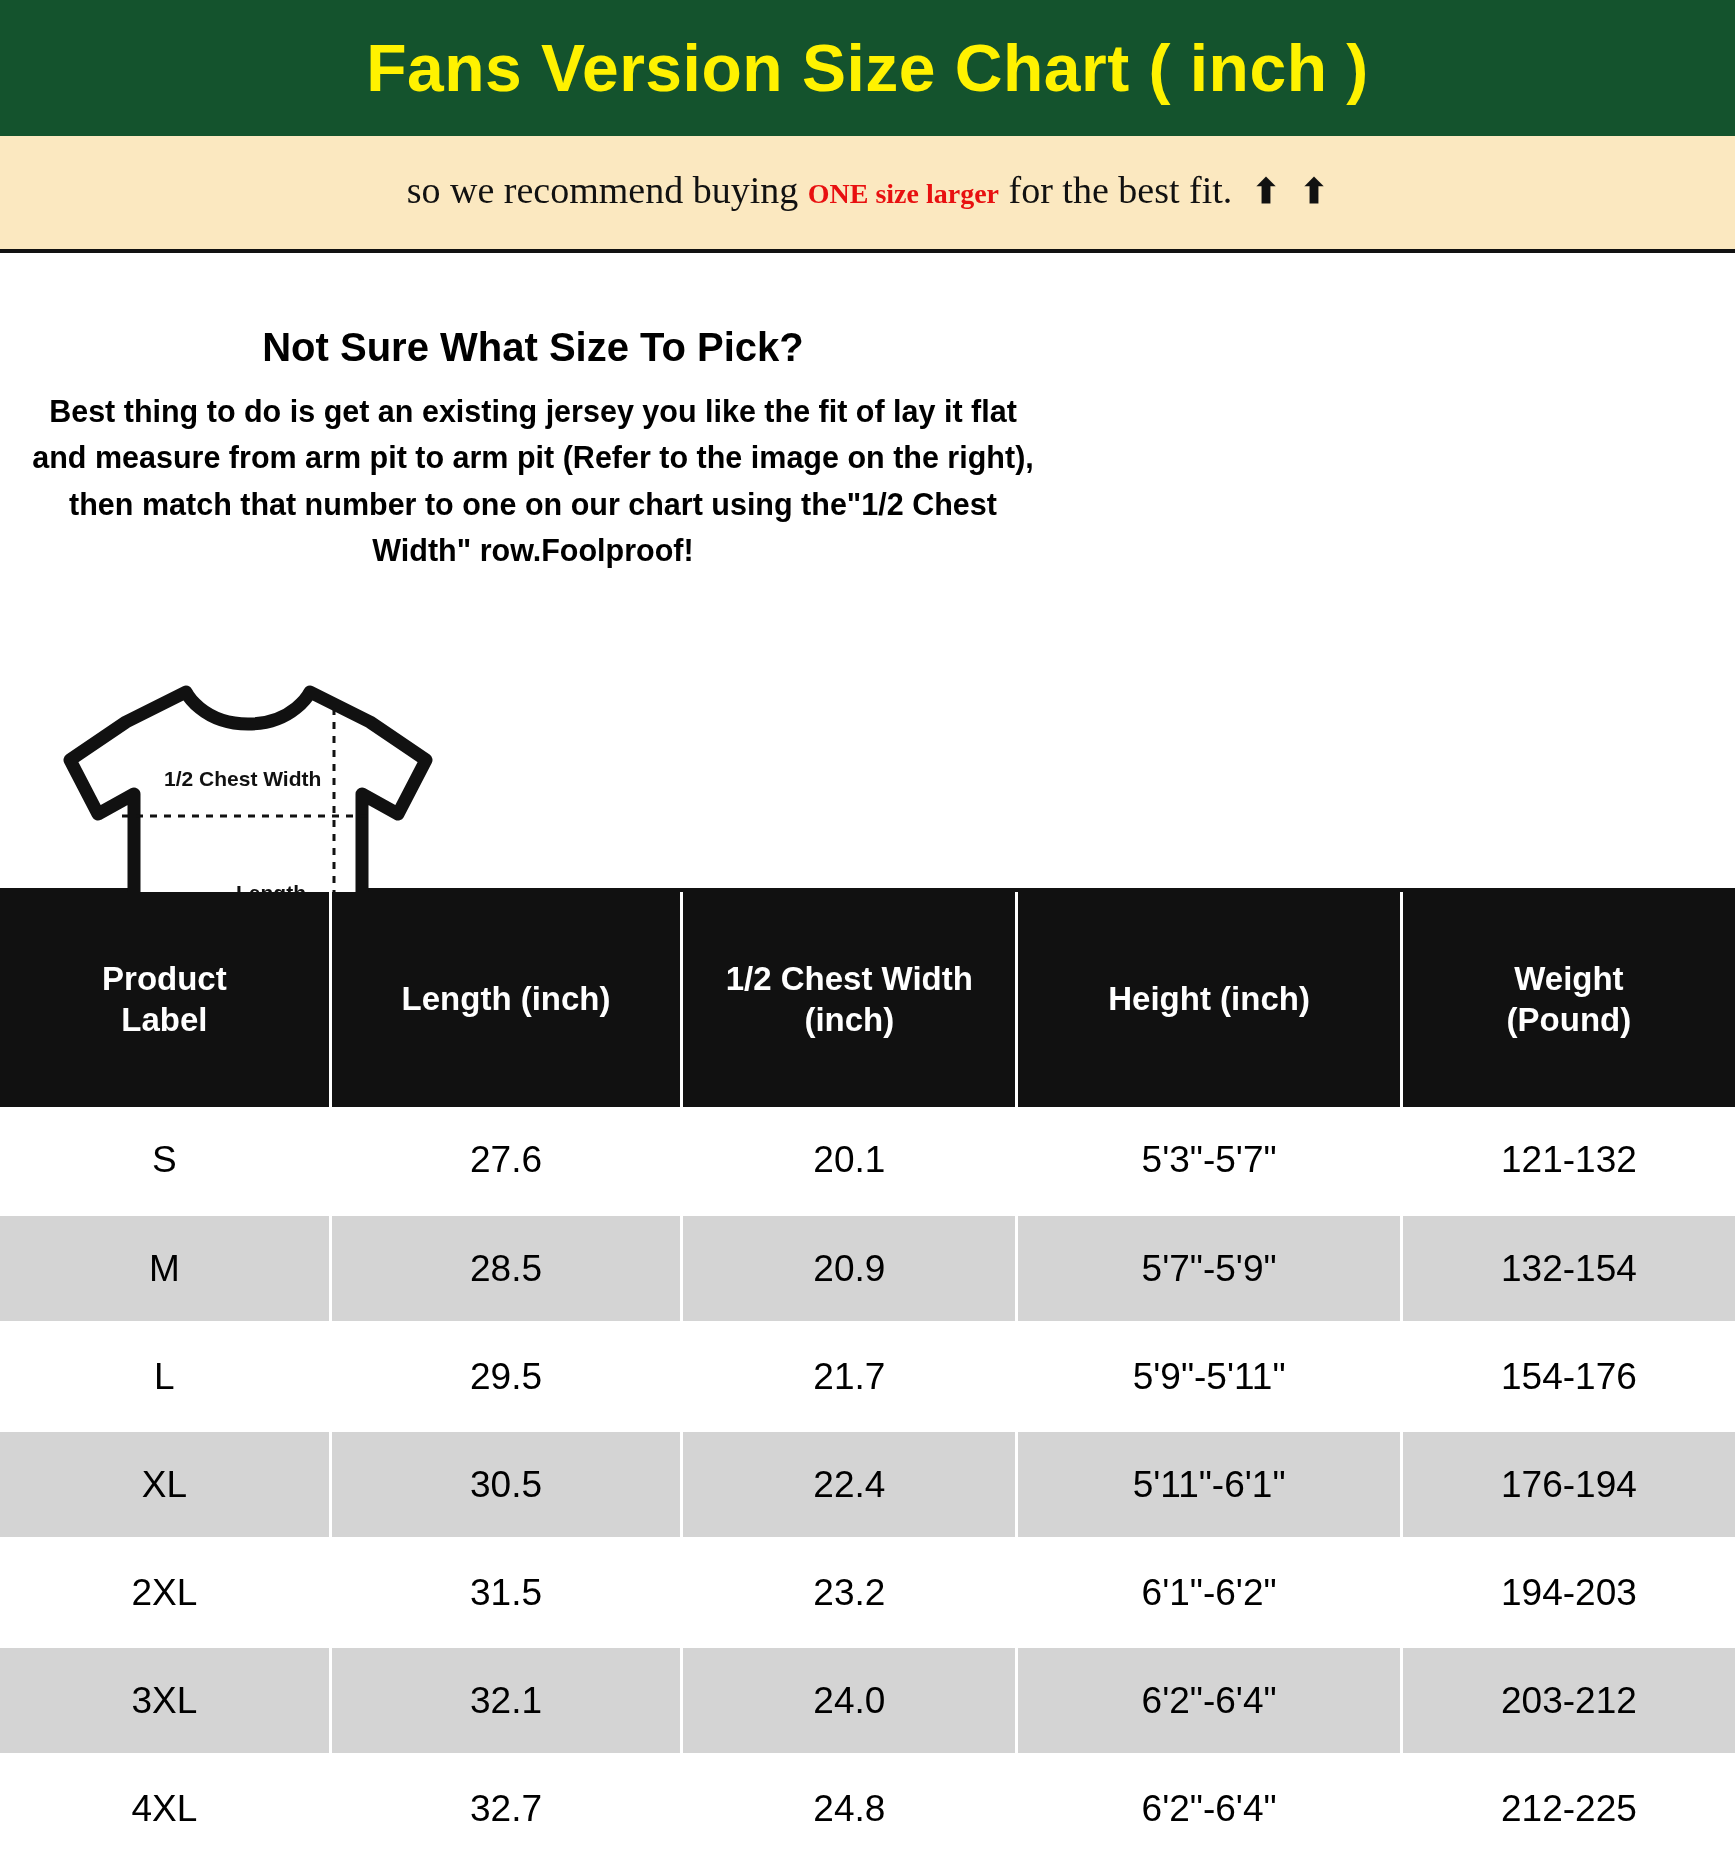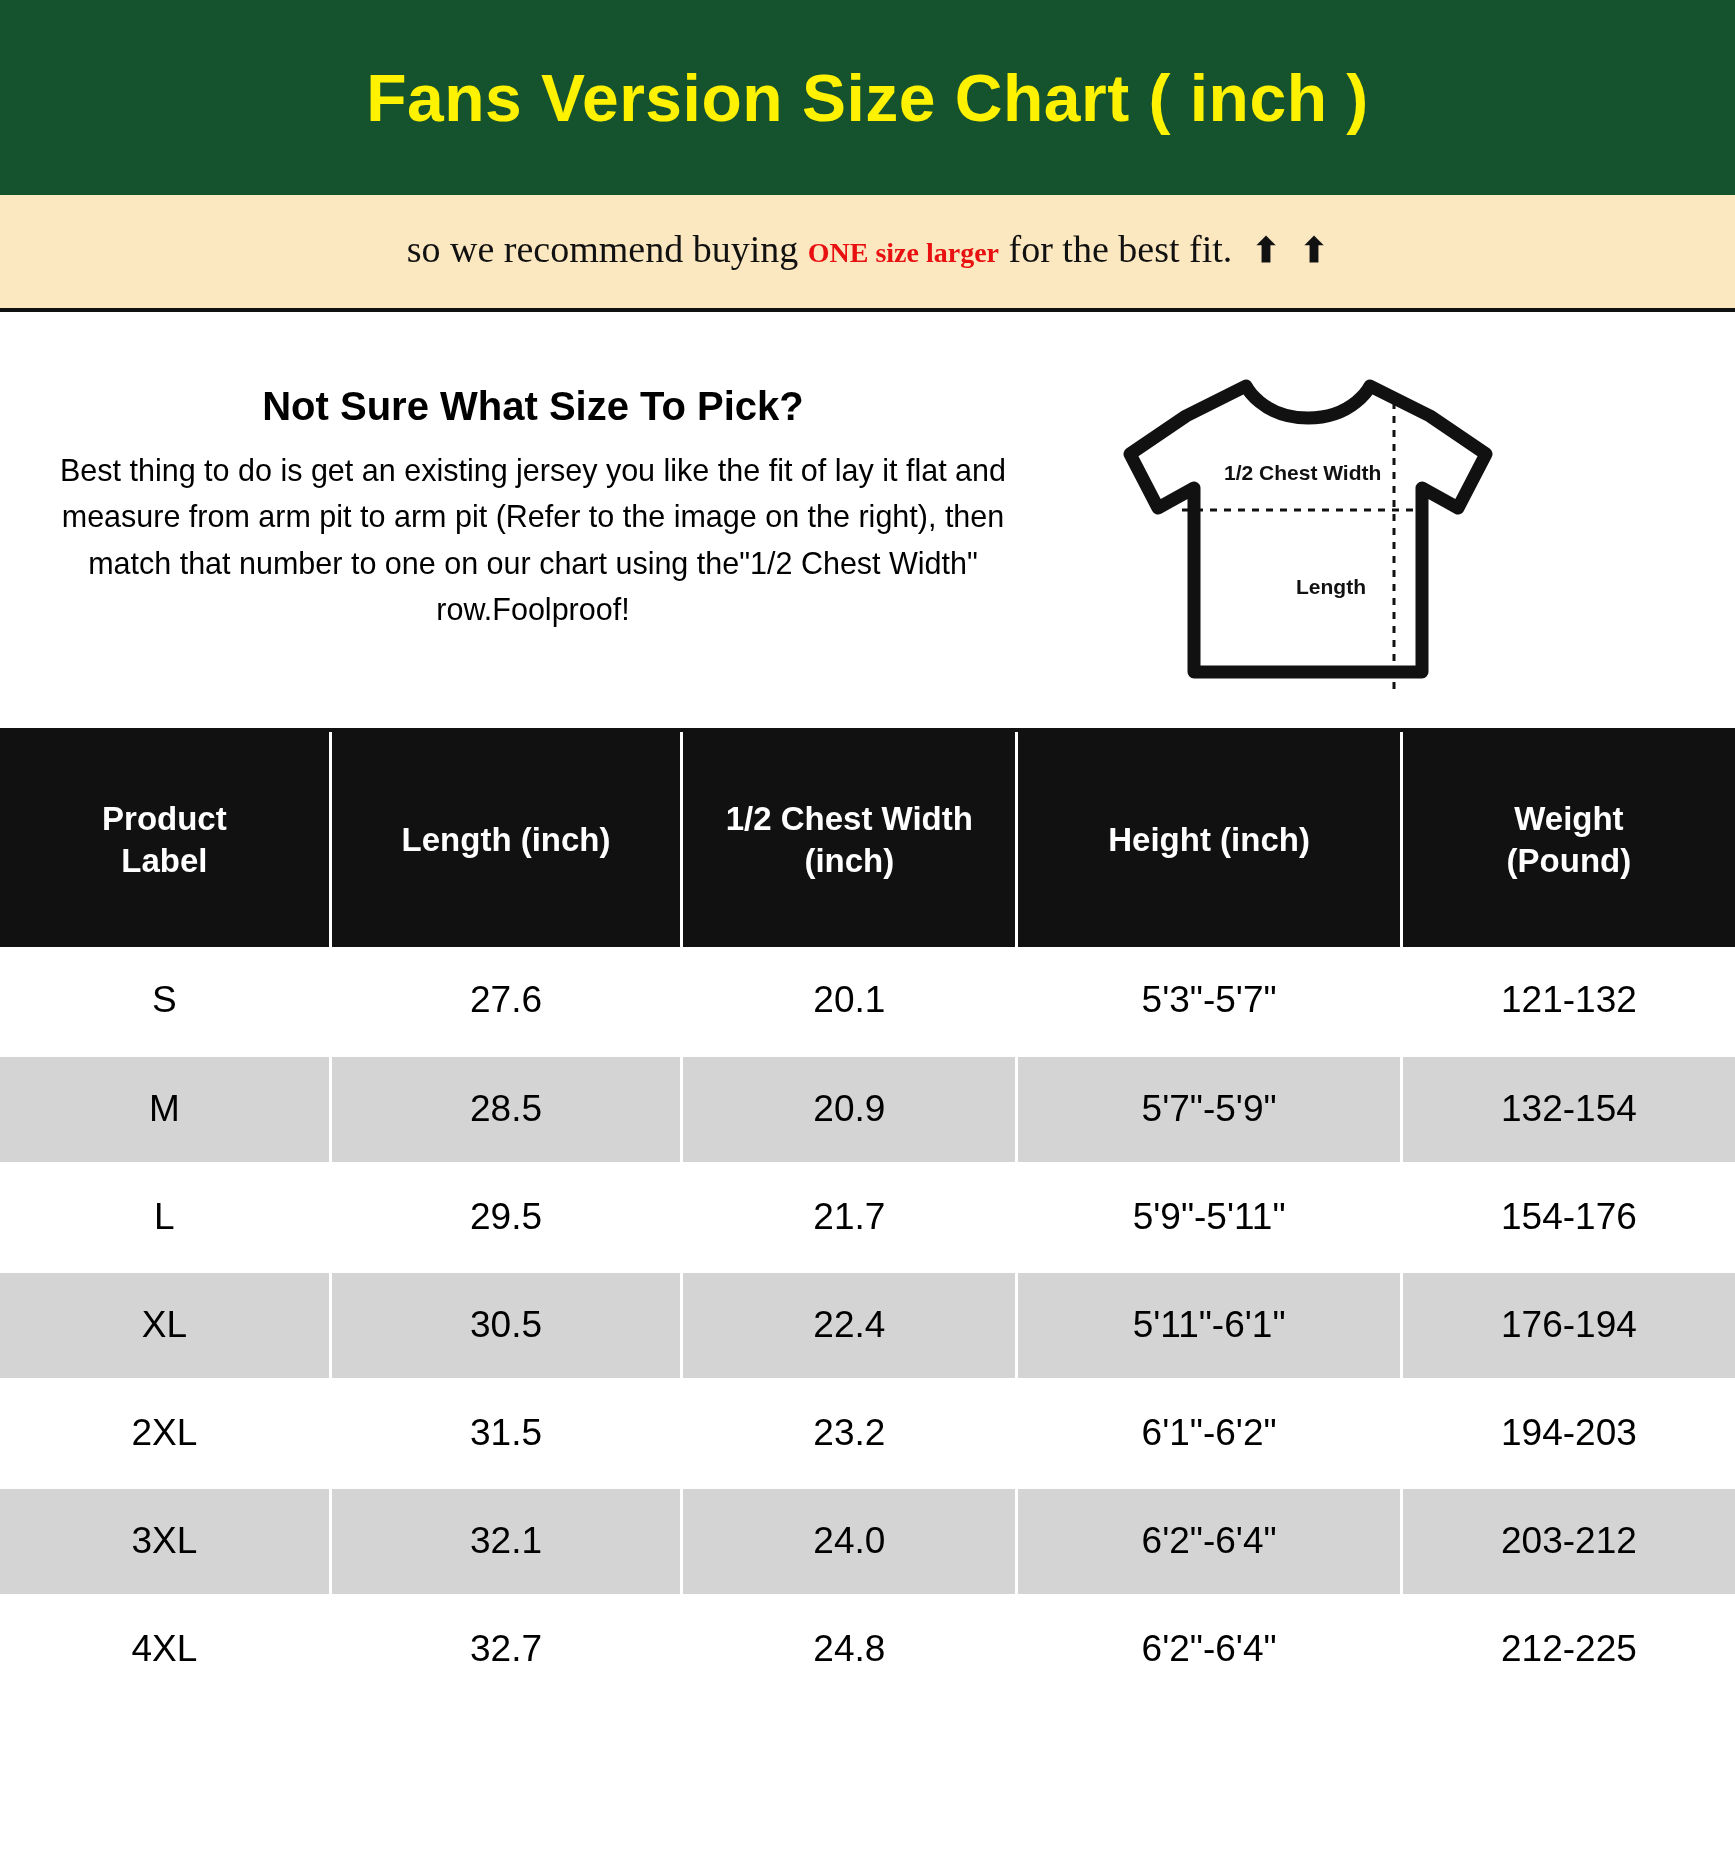--- a/index.html
+++ b/index.html
@@ -72,36 +72,37 @@
   }
 
   
   .info-section {
     display: flex;
     align-items: flex-start;
     padding: 50px 18px 26px 18px;
     border-bottom: 4px solid #111111;
     min-height: 420px;
     box-sizing: border-box;
+    flex-direction: column;
   }
   .info-text {
     flex: 1 1 auto;
     padding: 8px 10px 0 10px;
     max-width: 1010px;
   }
   .info-heading {
     font-size: 40px;
     font-weight: bold;
     text-align: center;
     margin: 14px 0 18px 0;
     font-family: "Liberation Sans", sans-serif;
   }
   .info-body {
     font-size: 30.5px;
-    font-weight: normal;
+    font-weight: bold;
     line-height: 1.52;
     text-align: center;
     font-family: "Liberation Sans", sans-serif;
   }
   .shirt-wrap {
     flex: 0 0 520px;
     display: flex;
     align-items: center;
     justify-content: center;
     padding-top: 10px;

